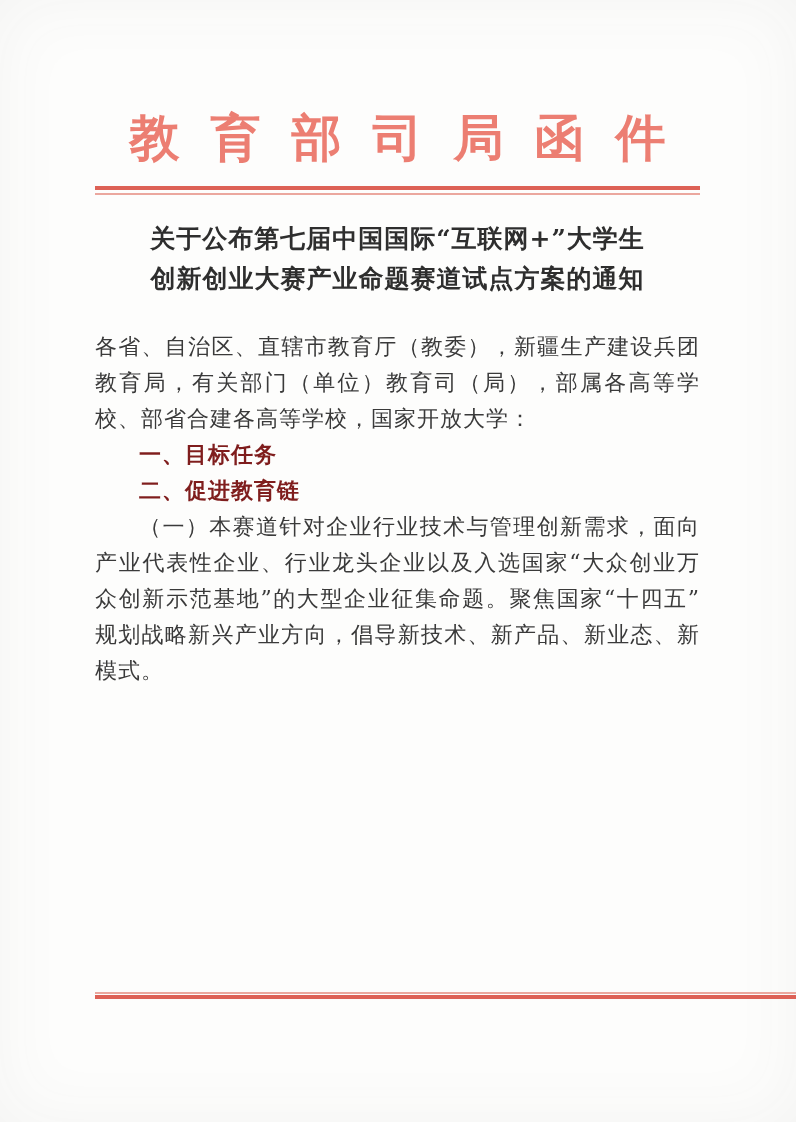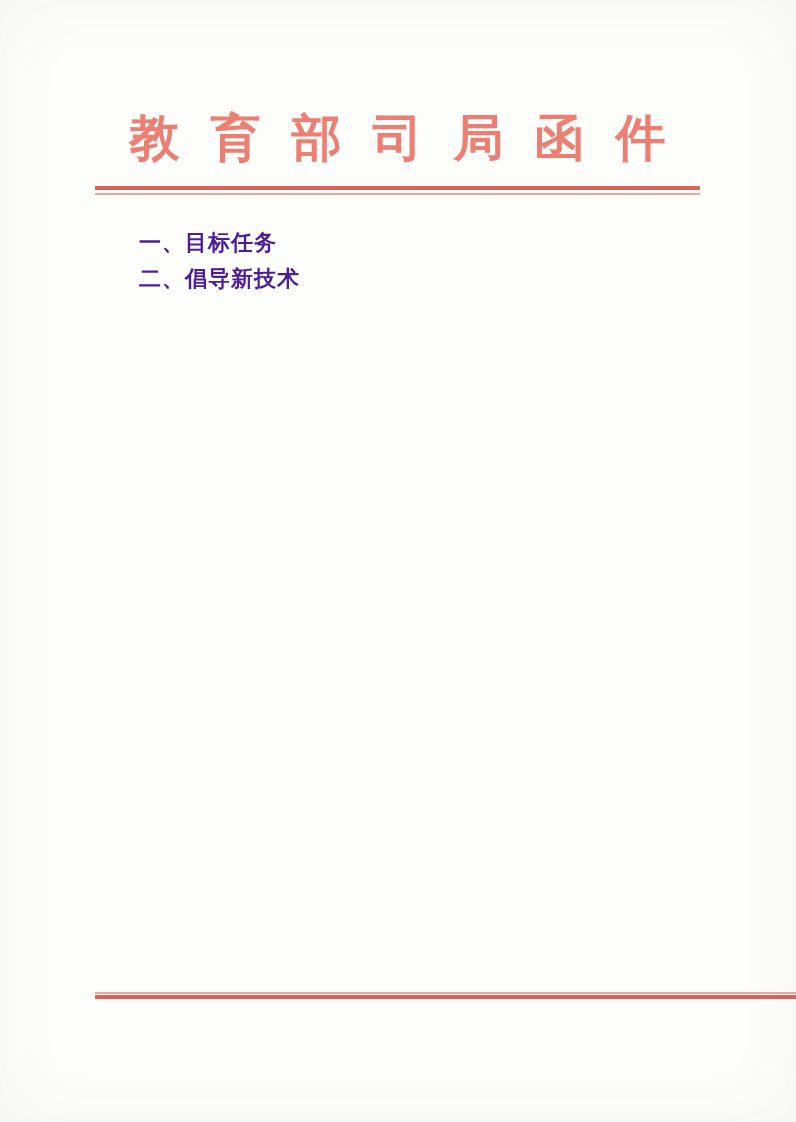--- a/index.html
+++ b/index.html
@@ -69,34 +69,40 @@
     text-align: justify;
     text-justify: inter-ideograph;
   }
   .para { margin: 0; }
   .para.indent { text-indent: 2em; }
   .section-heading {
     font-family: "DejaVu Sans", "Liberation Sans", sans-serif;
     font-weight: 700;
     font-size: 22px;
     line-height: 36px;
-    color: #4c1d95;
+    color: #7f1d1d;
     text-indent: 2em;
   }
 </style>
 </head>
 <body>
 
 <div class="page">
 
   <div class="letterhead">教育部司局函件</div>
 
   <div class="rule rule-top"></div>
 
+  <div class="doc-title">
+    <div>关于公布第七届中国国际“互联网+”大学生</div>
+    <div>创新创业大赛产业命题赛道试点方案的通知</div>
+  </div>
 
   <div class="doc-body">
+    <p class="para">各省、自治区、直辖市教育厅（教委），新疆生产建设兵团教育局，有关部门（单位）教育司（局），部属各高等学校、部省合建各高等学校，国家开放大学：</p>
     <p class="section-heading">一、目标任务</p>
-    <p class="section-heading">二、倡导新技术</p>
+    <p class="section-heading">二、促进教育链</p>
+    <p class="para indent">（一）本赛道针对企业行业技术与管理创新需求，面向产业代表性企业、行业龙头企业以及入选国家“大众创业万众创新示范基地”的大型企业征集命题。聚焦国家“十四五”规划战略新兴产业方向，倡导新技术、新产品、新业态、新模式。</p>
   </div>
 
   <div class="rule rule-bottom"></div>
 
 </div>
 
 </body></html>

